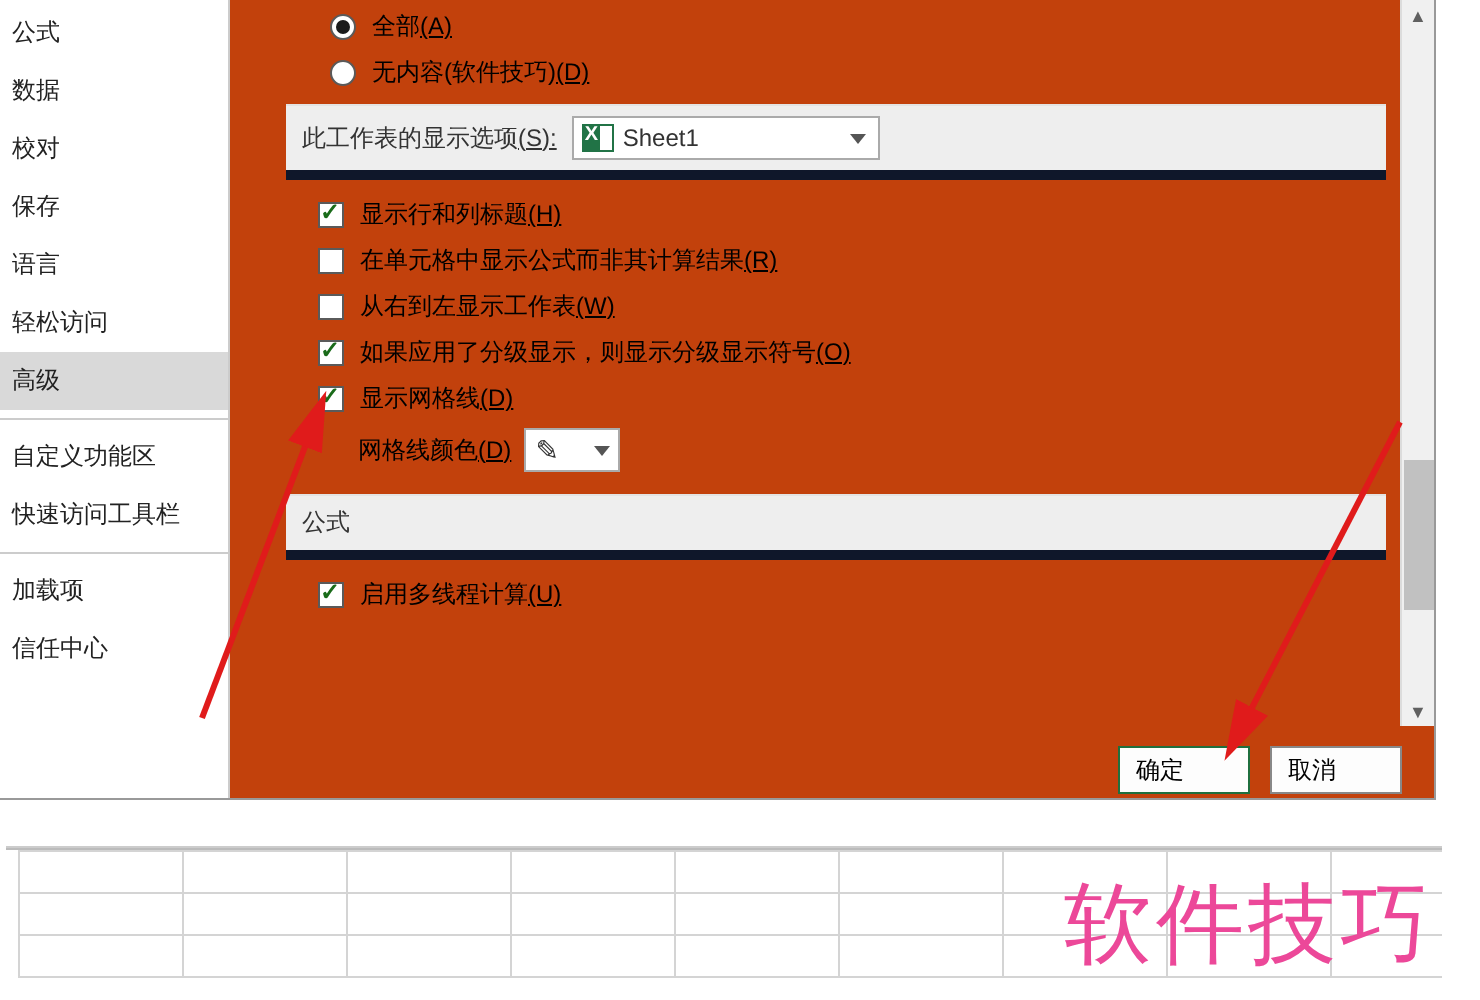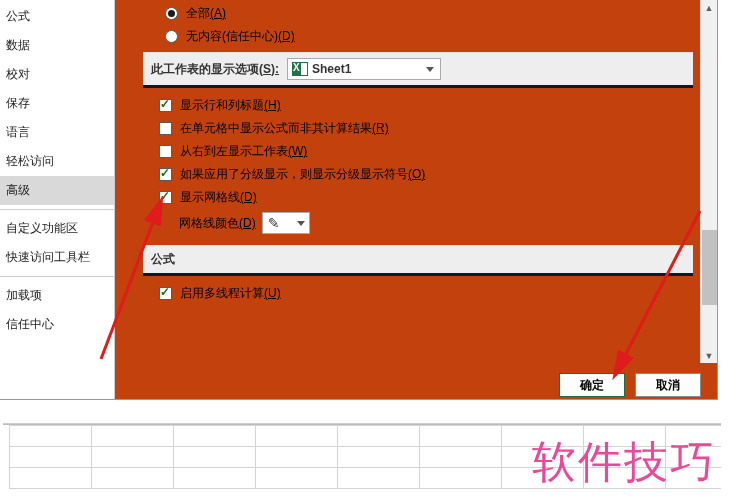--- a/index.html
+++ b/index.html
@@ -118,25 +118,24 @@
     font-weight: bold;
   }
   .label-underlined { text-decoration: underline; }
   .section-header {
     background: #eeeeee;
     padding: 5px 8px;
     margin: 8px 6px 6px 28px;
     font-size: 12px;
     color: #333;
     border-top: 1px solid #e3e3e3;
-    border-bottom: 3px solid #0f172a;
+    border-bottom: 5px solid #0f172a;
     display: flex;
     align-items: center;
     gap: 8px;
-    font-weight: bold;
   }
   .section-header.first { margin-top: 4px; }
   .sheet-select {
     display: inline-flex;
     align-items: center;
     border: 1px solid #aaa;
     background: #fff;
     height: 22px;
     padding: 0 6px 0 4px;
     width: 154px;
@@ -214,25 +213,24 @@
     gap: 10px;
     position:absolute;
     right:4px;
     bottom:8px;
   }
   .btn {
     min-width: 66px;
     height: 24px;
     border: 1px solid #888;
     background: #fdfdfd;
-    display:flex; align-items:center; justify-content:center;
+    display:flex; align-items:center; justify-content:flex-start;
     font-size:12px;
     cursor:pointer;
     padding: 0 8px;
-    font-weight: bold;
   }
   .btn.primary {
     border: 1.5px solid #1f6f3e;
   }
 
   .worksheet-area {
     position:absolute;
     left:3px; top:416px;
     width: 718px;
     height: 82px;
@@ -304,21 +302,21 @@
   <div class="main">
 
     <div class="content">
 
       <div class="radio-row">
         <span class="radio checked"></span>
         <span><span>全部</span><span class="label-underlined">(A)</span></span>
       </div>
       <div class="radio-row">
         <span class="radio"></span>
-        <span><span>无内容(信任中心)</span><span class="label-underlined">(D)</span></span>
+        <span><span>无内容(软件技巧)</span><span class="label-underlined">(D)</span></span>
       </div>
 
       <div class="section-header first">
         <span><span>此工作表的显示选项</span><span class="label-underlined">(S):</span></span>
         <span class="sheet-select">
           <span class="xl-icon">
               <span class="xl-grid"></span>
             </span>
           <span>Sheet1</span>
           <span class="caret"></span>

